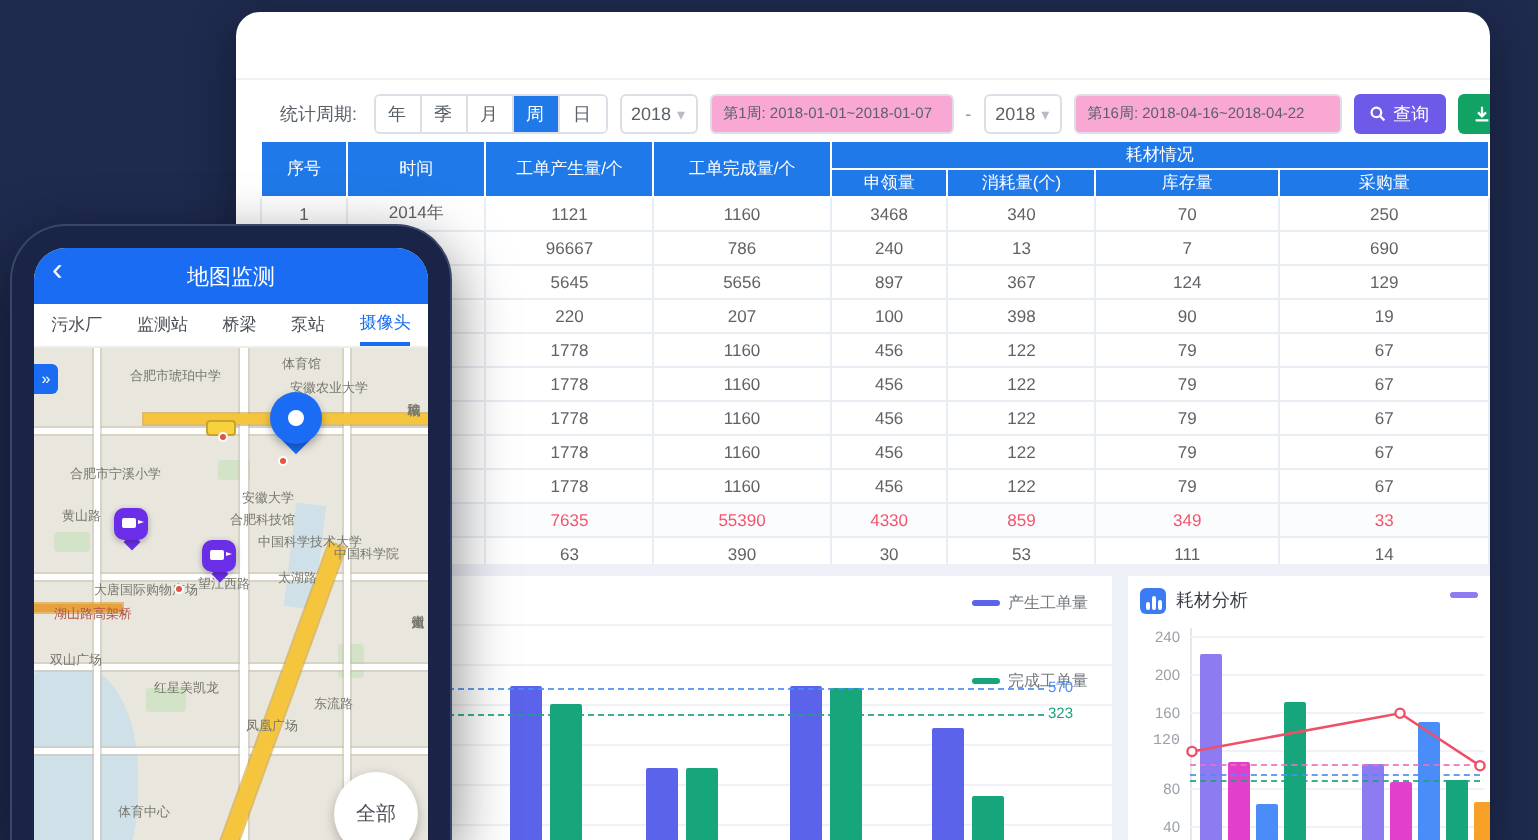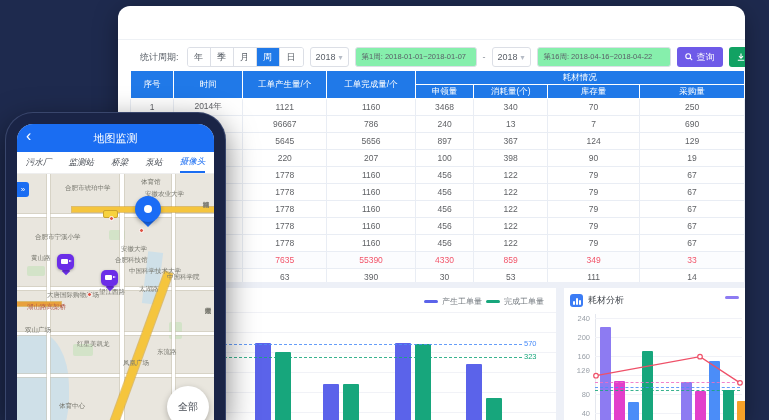--- a/index.html
+++ b/index.html
@@ -20,42 +20,42 @@
   .filters { position:absolute; left:22px; top:40px; height:22px; display:flex; align-items:center; gap:6px; white-space:nowrap; }
   .flabel { font-size:9px; color:#5a6068; margin-right:2px; }
   .seg { display:flex; border:1px solid #dcdfe6; border-radius:3px; overflow:hidden; height:20px; }
   .seg > div { width:23px; height:100%; display:flex; align-items:center; justify-content:center;
                font-size:9px; color:#5a6068; background:#fff; border-right:1px solid #dcdfe6; cursor:pointer; }
   .seg > div:last-child { border-right:none; }
   .seg > div.on { background:#2079e8; color:#fff; }
   .sel { height:20px; border:1px solid #dcdfe6; border-radius:3px; background:#fff;
          display:flex; align-items:center; gap:3px; padding:0 5px; font-size:9px; color:#5a6068; }
   .sel .car { color:#b6bcc6; font-size:8px; }
-  .inp { height:20px; border:1px solid #dcdfe6; border-radius:3px; background:#86efac;
+  .inp { height:20px; border:1px solid #dcdfe6; border-radius:3px; background:#f9a8d4;
          display:flex; align-items:center; padding:0 6px; font-size:7.5px; color:#5a6068; overflow:hidden; }
   .dash { font-size:9px; color:#8a909a; }
   .btn { height:20px; border:none; border-radius:3px; display:flex; align-items:center; gap:4px;
          padding:0 8px; font-size:9px; color:#fff; cursor:pointer; font-family:inherit; }
   .btn.query { background:#6e5ae8; }
   .btn.export { background:#12a263; }
 
   
   table.report { position:absolute; left:12px; top:64px; border-collapse:collapse; table-layout:fixed; }
   table.report th, table.report td { border:1px solid #e9edf4; text-align:center; overflow:hidden; white-space:nowrap; }
   table.report thead th { background:#2079e8; color:#fff; font-weight:normal; font-size:8.5px; border-color:rgba(255,255,255,.25); height:14px; }
   table.report tbody td { font-size:8.5px; color:#606266; height:17px; background:#fff; }
   table.report tr.total td { background:#fbfcfe; color:#f2556a; }
   table.report tr.avg td { background:#fff; color:#606266; }
 
   
   .chartzone { position:absolute; left:0; top:276px; width:627px; height:138px; background:#edf0f7; }
   .panel { position:absolute; background:#fff; overflow:hidden; }
   .panel.left  { left:8px;  top:6px; width:430px; height:132px; }
   .panel.right { left:446px; top:6px; width:181px; height:132px; }
-  .legend { position:absolute; right:12px; top:8px; display:flex; gap:4px; align-items:center; }
+  .legend { position:absolute; right:12px; top:8px; display:flex; gap:28px; align-items:center;flex-direction:column; }
   .legend .li { display:flex; gap:4px; align-items:center; cursor:pointer; }
   .legend .sw { width:14px; height:3px; border-radius:2px; }
   .legend .lt { font-size:8px; color:#73797f; }
   .grid { position:absolute; left:0; width:100%; border-top:1px solid #f1f2f7; }
   .vaxis { position:absolute; border-left:1px solid #e4e7ee; }
   .bar { position:absolute; bottom:-6px; border-radius:1px 1px 0 0; }
   .refline { position:absolute; border-top:1px dashed; opacity:.85; }
   .reflabel { position:absolute; font-size:7.5px; }
   .tick { position:absolute; font-size:7.5px; color:#9aa0a8; text-align:right; width:18px; }
   .ptitle { position:absolute; left:6px; top:6px; display:flex; align-items:center; gap:5px; }
@@ -68,21 +68,21 @@
   .phone { position:absolute; left:5px; top:112px; width:221px; height:308px;
            background:#1a2446; border:1px solid rgba(130,150,200,.30); border-bottom:none;
            border-radius:28px 28px 0 0; box-shadow:0 10px 30px rgba(0,0,0,.5); }
   .screen { position:absolute; left:11px; top:11px; width:197px; height:297px;
             border-radius:16px 16px 0 0; overflow:hidden; background:#e9e6de; }
   .phead { position:absolute; left:0; top:0; width:100%; height:28px; background:#1a6df2;
            display:flex; align-items:center; justify-content:center; }
   .phead .back { position:absolute; left:9px; top:3px; color:#fff; font-size:16px; cursor:pointer; }
   .phead .ttl { color:#fff; font-size:11px; }
   .ptabs { position:absolute; left:0; top:28px; width:100%; height:22px; background:#fff;
-           display:flex; align-items:center; justify-content:space-around; border-bottom:1px solid #eee;font-style:italic; }
+           display:flex; align-items:center; justify-content:space-around; border-bottom:1px solid #eee; }
   .ptabs .tab { font-size:8.5px; color:#4a4f57; padding:4px 0 3px; cursor:pointer; }
   .ptabs .tab.on { color:#1a6df2; border-bottom:2px solid #1a6df2; }
   .map { position:absolute; left:0; top:50px; width:197px; height:247px; overflow:hidden; background:#e9e6de; }
   .water { position:absolute; background:#cfe0e8; }
   .park { position:absolute; background:#d3e3c8; border-radius:2px; }
   .road { position:absolute; background:#fff; box-shadow:0 0 0 1px rgba(200,194,178,.55); }
   .yroad { position:absolute; background:#f5c53d; box-shadow:0 0 0 1px rgba(210,160,40,.6); }
   .mlabel { position:absolute; font-size:6.5px; color:#77776e; white-space:nowrap; transform-origin:left top; }
   .mlabel.red { color:#b05548; }
   .mlabel.vert { writing-mode:vertical-rl; }

